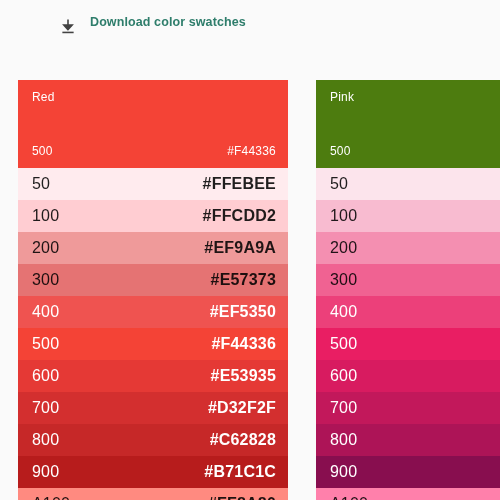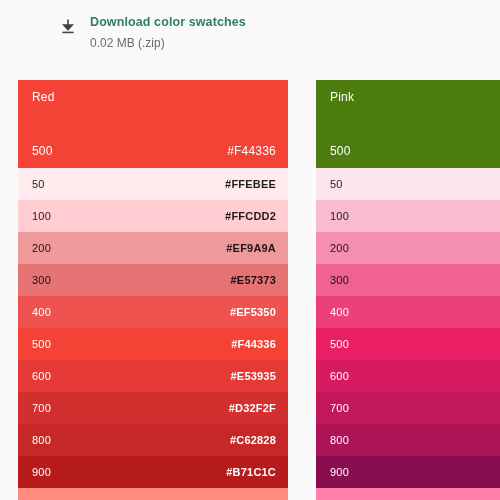--- a/index.html
+++ b/index.html
@@ -111,21 +111,21 @@
     font-size: 12px;
     letter-spacing: .2px;
   }
 
   .swatch-row {
     height: 32px;
     display: flex;
     justify-content: space-between;
     align-items: center;
     padding: 0 12px 0 14px;
-    font-size: 11px;
+    font-size: 16px;
     letter-spacing: .2px;
   }
 
   .swatch-row .hex { font-weight: bold; }
 
   .on-dark  { color: #FFFFFF; }
   .on-light { color: rgba(0,0,0,.87); }
 
   .tone-name { white-space: nowrap; }
   .hex { white-space: nowrap; }
@@ -135,21 +135,20 @@
 
 <div class="download-block">
   <span class="download-icon">
     <svg width="18" height="18" viewBox="0 0 24 24" aria-hidden="true">
       <path d="M12 3 L12 13 M12 15.5 L6.5 9.5 L17.5 9.5 Z" fill="#424242" stroke="#424242" stroke-width="2.1" stroke-linecap="square"></path>
       <rect x="4.5" y="18.2" width="15" height="2.1" fill="#424242"></rect>
     </svg>
   </span>
   <span class="download-text">
     <a class="download-link" href="#">Download color swatches</a>
-    <span class="download-size">0.02 MB (.zip)</span>
   </span>
 </div>
 
 <div class="palettes" id="palettes">
     <div class="palette-card">
       <div class="palette-header on-dark" style="background: rgb(244, 67, 54);">
         <div class="palette-name">Red</div>
         <div class="palette-header-row">
           <span class="tone-name">500</span>
           <span class="hex">#F44336</span>

